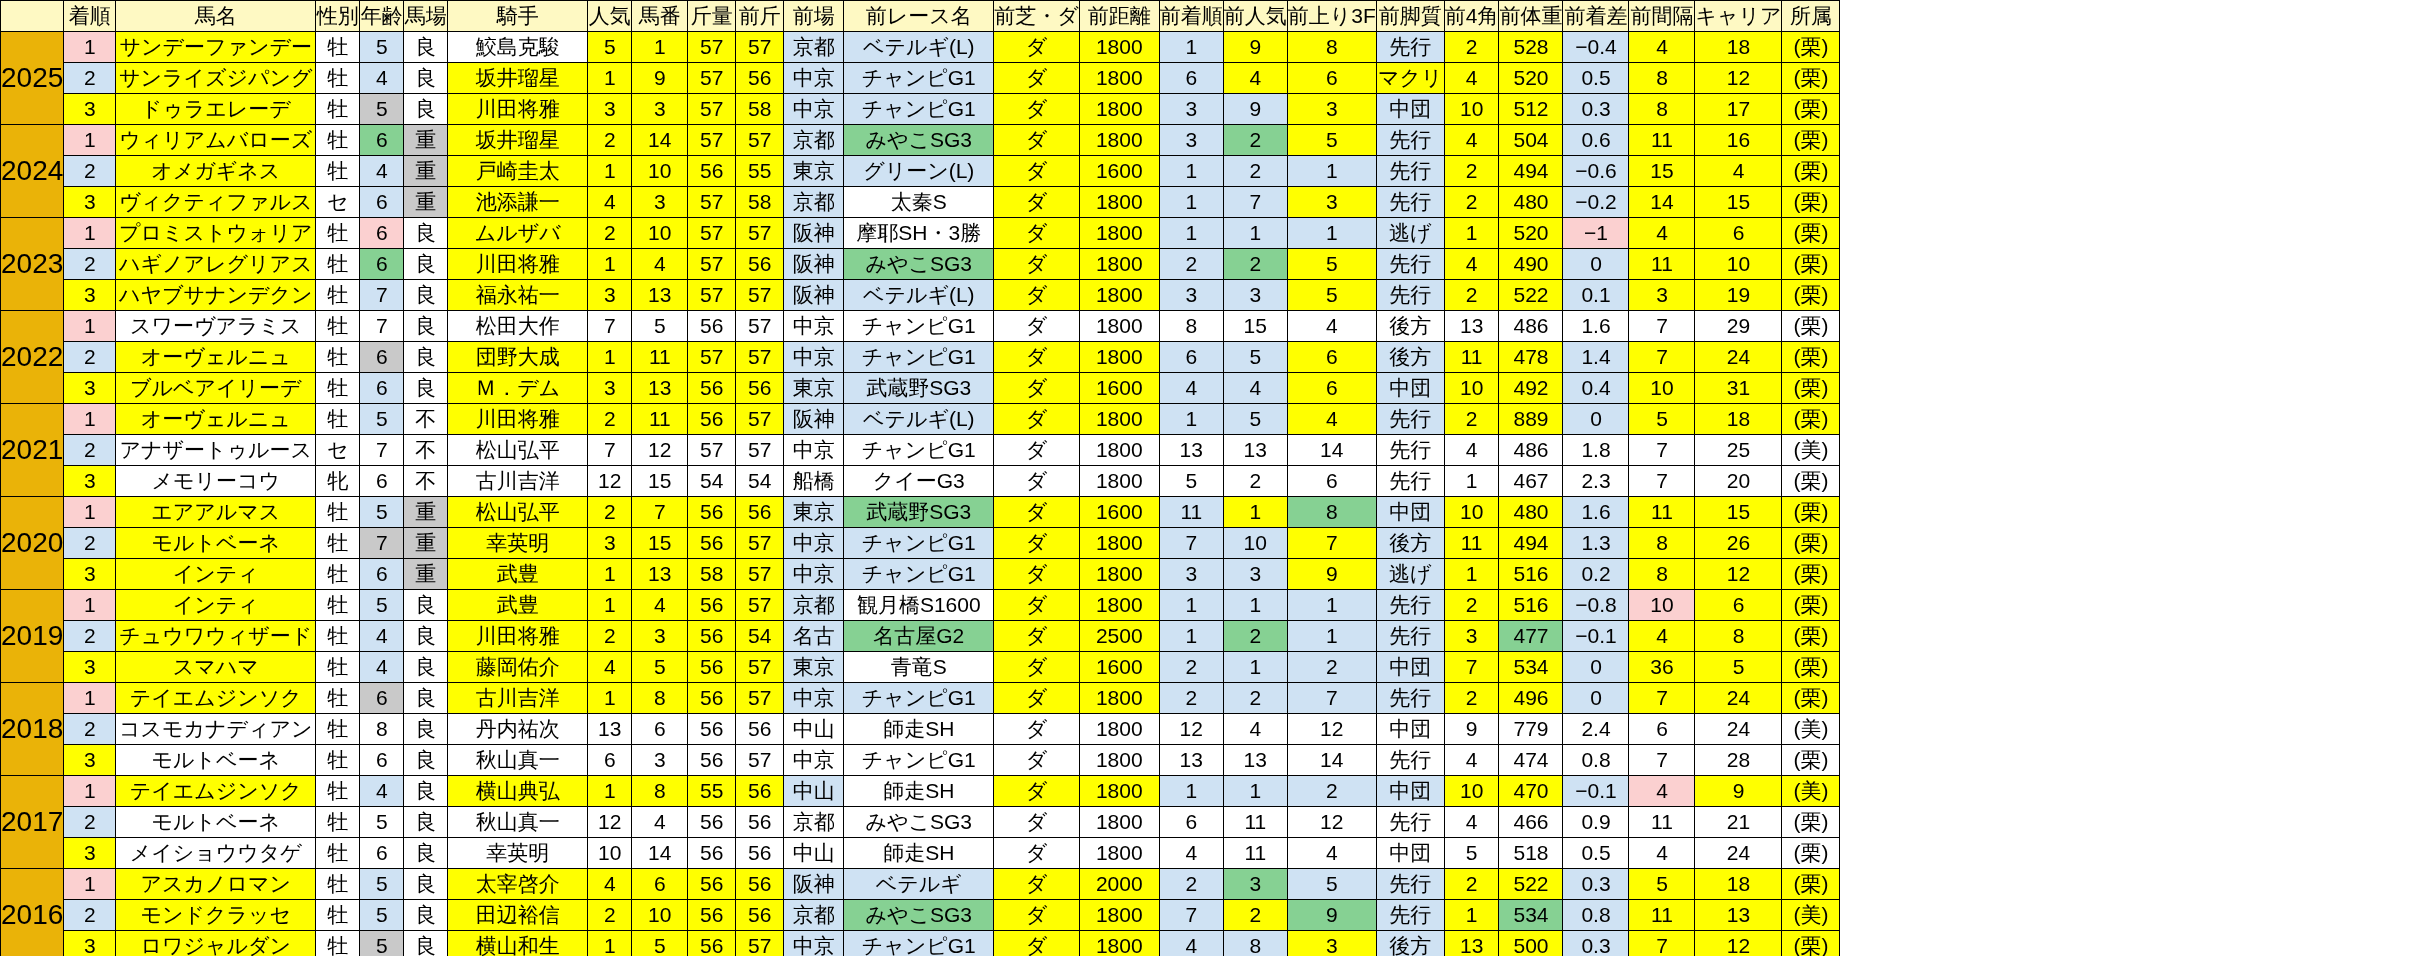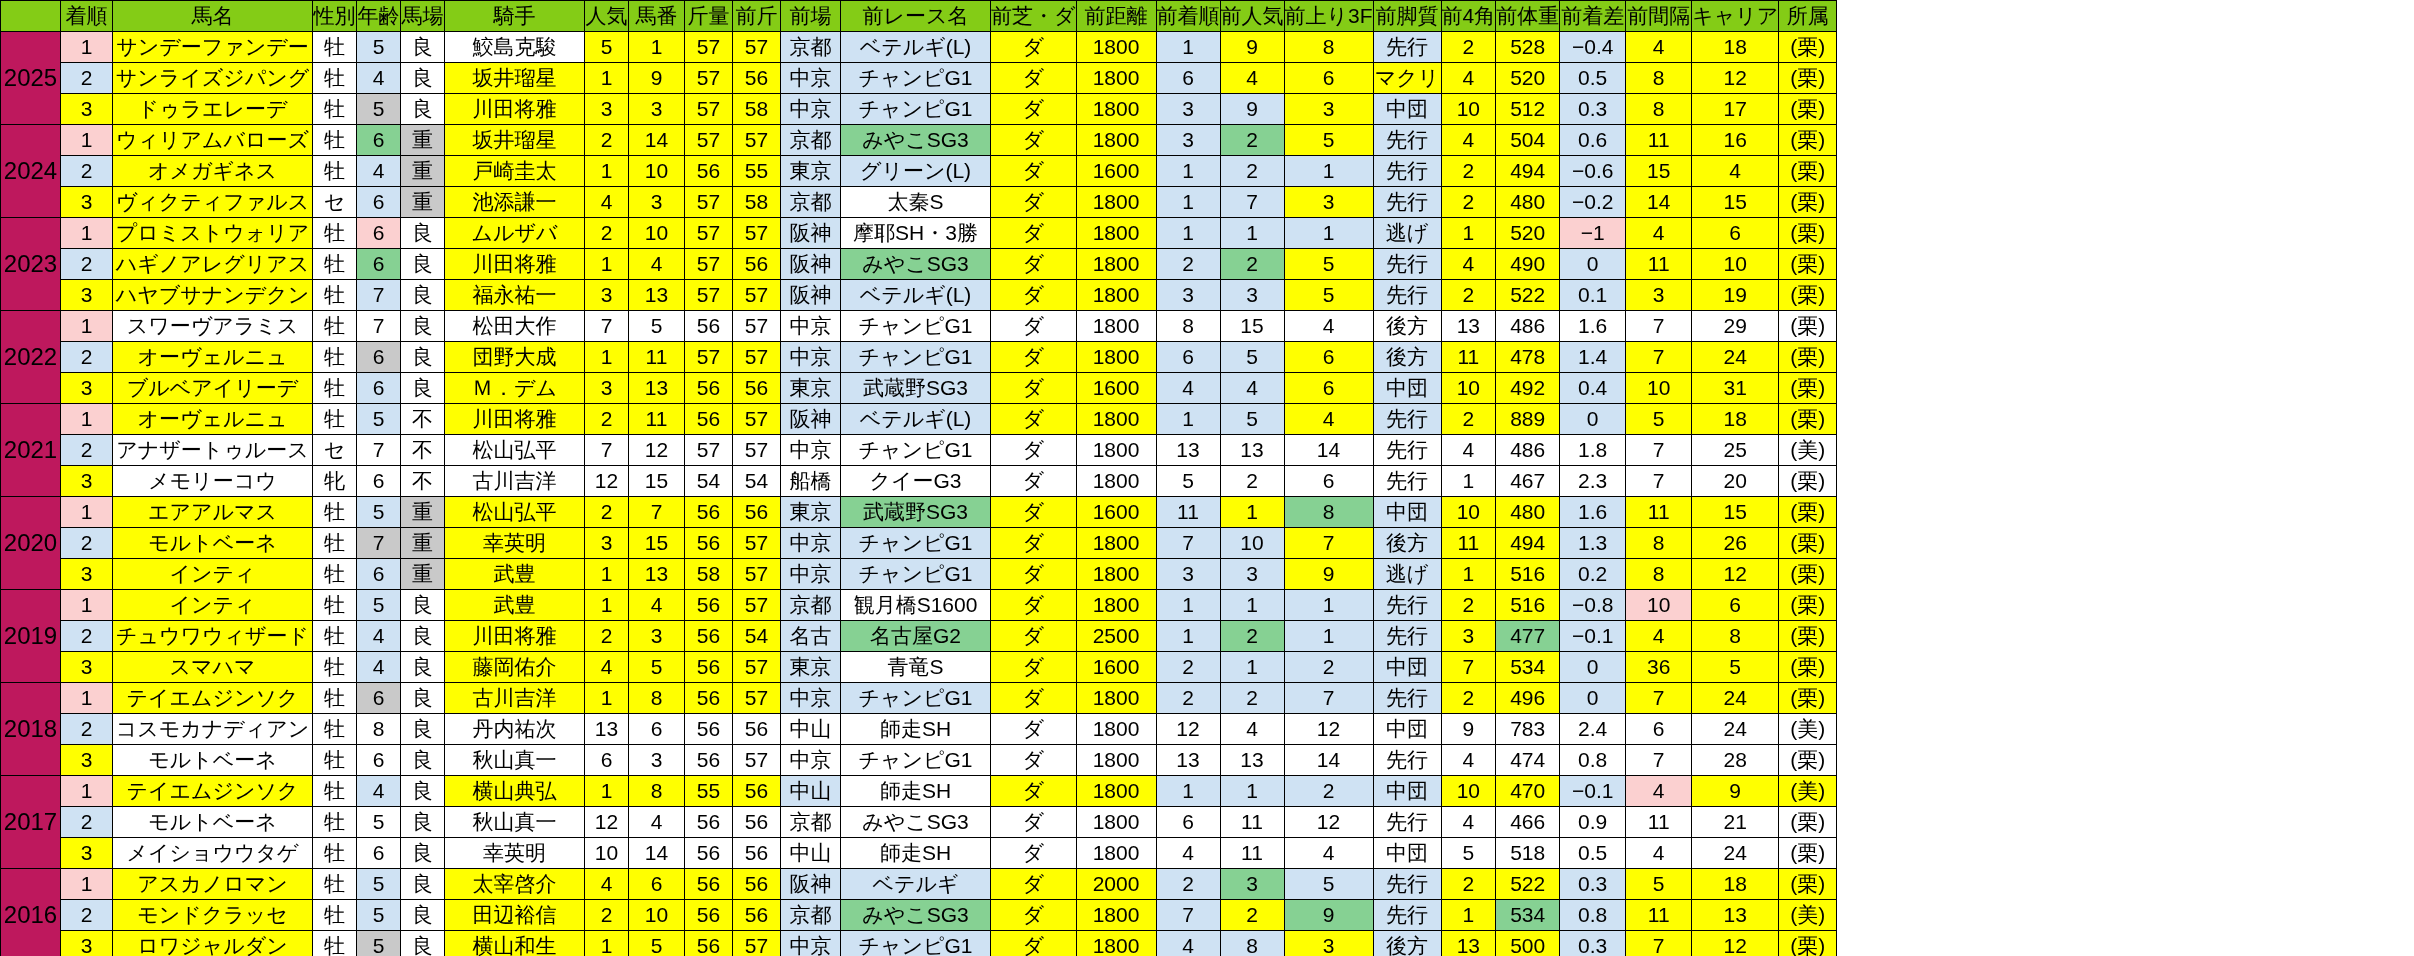--- a/index.html
+++ b/index.html
@@ -25,27 +25,27 @@
     text-align: center;
     vertical-align: middle;
     padding: 0;
     height: 30px;
     line-height: 28px;
     white-space: nowrap;
     overflow: hidden;
     font-weight: normal;
   }
   thead td {
-    background: #84cc16;
+    background: #fef9c3;
     font-weight: normal;
     font-size: 21px;
   }
   td.yearcell {
-    font-size: 24px;
-    background: #be185d;
+    font-size: 28px;
+    background: #eab308;
   }
   
   .c-yellow { background: #ffff00; }
   .c-blue   { background: #cfe2f3; }
   .c-green  { background: #86d193; }
   .c-pink   { background: #fbd0d0; }
   .c-gray   { background: #c9c9c9; }
   .c-white  { background: #ffffff; }
 </style>
 </head>
@@ -703,21 +703,21 @@
           <td class="c-white">56</td>
           <td class="c-white">中山</td>
           <td class="c-white">師走SH</td>
           <td class="c-white">ダ</td>
           <td class="c-white">1800</td>
           <td class="c-white">12</td>
           <td class="c-white">4</td>
           <td class="c-white">12</td>
           <td class="c-white">中団</td>
           <td class="c-white">9</td>
-          <td class="c-white">783</td>
+          <td class="c-white">779</td>
           <td class="c-white">2.4</td>
           <td class="c-white">6</td>
           <td class="c-white">24</td>
           <td class="c-white">(美)</td>
         </tr>
         <tr>
           <td class="c-yellow">3</td>
           <td class="c-white">モルトベーネ</td>
           <td class="c-white">牡</td>
           <td class="c-white">6</td>

